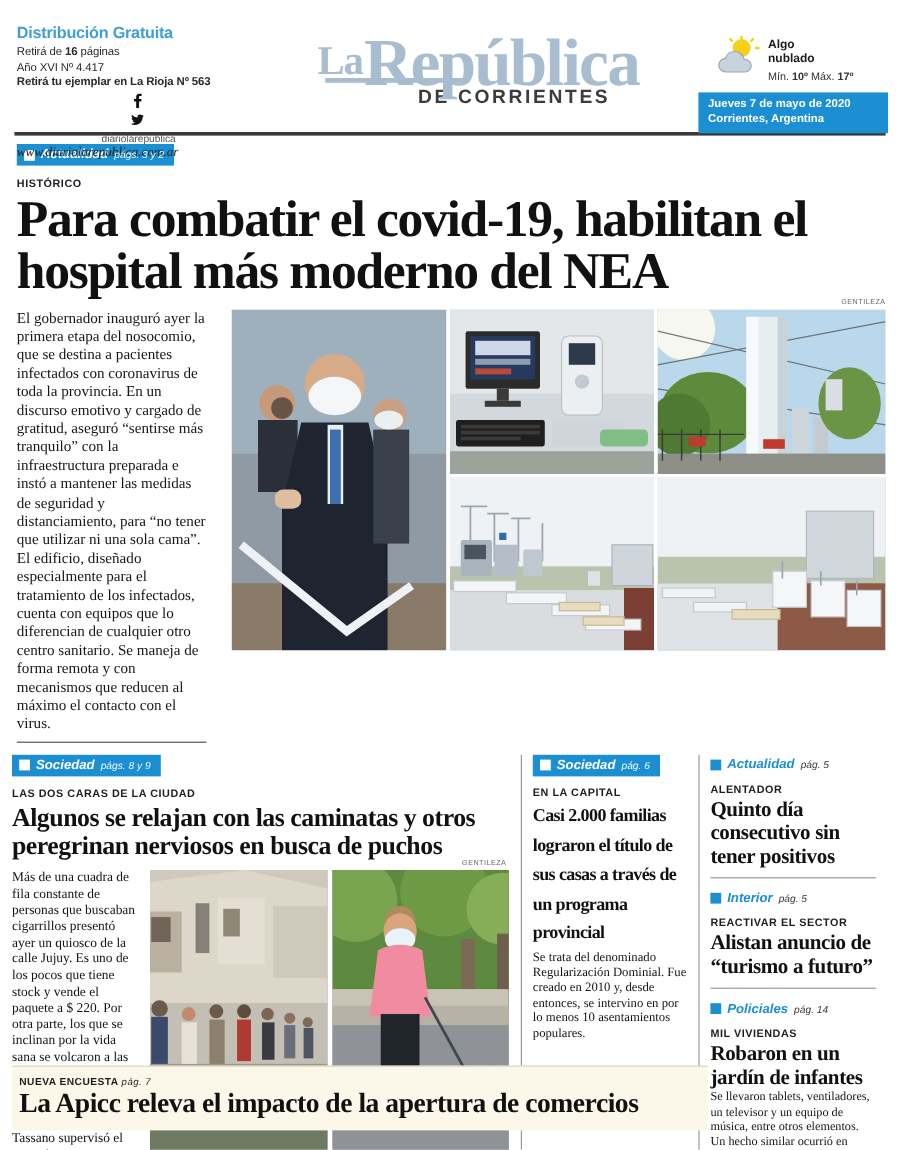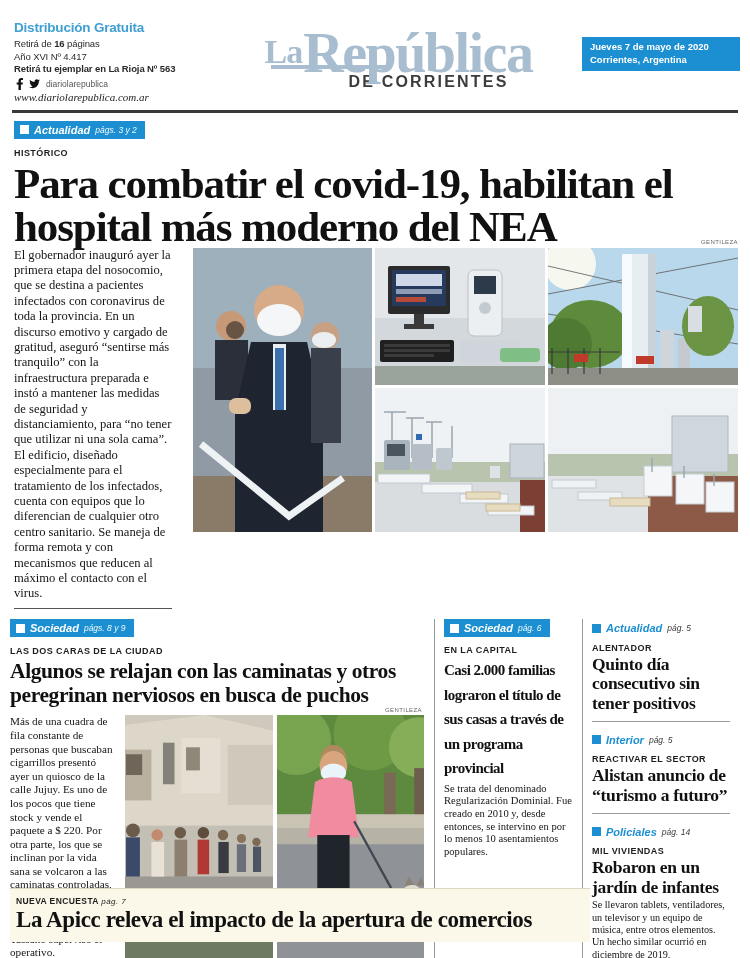--- a/index.html
+++ b/index.html
@@ -28,21 +28,21 @@
   }
   .mh-line {
     font-family: "Liberation Sans", sans-serif;
     font-size: 9.5px; color: #2a2a2a; line-height: 12.5px;
     letter-spacing: -0.1px;
   }
   .mh-line b { font-weight: bold; }
   .mh-bold { font-weight: bold; }
   .social-row {
     display: flex; align-items: center; gap: 4px;
-    margin-top: 2px; margin-bottom: 1px;
+    margin-top: 2px; margin-bottom: 1px; flex-direction: column;
   }
   .soc-ico { width: 11px; height: 12px; display:inline-block; fill:#111; }
   .soc-handle {
     font-family: "Liberation Sans", sans-serif;
     font-size: 8.5px; color: #555; margin-left: 2px;
   }
   .site-url {
     font-family: "Liberation Serif", serif;
     font-style: italic; font-size: 11px; color: #222; font-weight: normal;
   }
@@ -111,21 +111,21 @@
     color: #1d1d1d; text-transform: uppercase;
   }
 
   
   .lead { padding: 7px 2px 0 4px; }
   .lead-head {
     font-family: "Liberation Serif", serif;
     font-weight: bold; font-size: 43px; line-height: 43px;
     letter-spacing: -1.1px; color: #111; margin-top: 4px;
   }
-  .lead-body { display: flex; gap: 21px; position: relative; }
+  .lead-body { display: flex; gap: 21px; margin-top: 10px; position: relative; }
   .lead-col {
     width: 158px; flex: none;
     font-size: 12.6px; line-height: 15.4px; text-align: left;
     color: #141414;
   }
   .lead-col-rule { border-bottom: 1px solid #555; margin-top: 6px; }
   .photos { flex: 1; position: relative; }
   .credit {
     position: absolute; right: 0; top: -9px;
     font-family: "Liberation Sans", sans-serif;
@@ -219,20 +219,44 @@
 
     <div class="mh-center">
       <div class="logo-main">
         <span class="logo-la">La</span><span>República</span>
       </div>
       <div class="logo-sub">DE CORRIENTES</div>
       <div class="logo-rule"></div>
     </div>
 
     <div class="mh-right">
+      <div class="wx-row">
+        <div class="wx-icon">
+          <svg viewBox="0 0 40 34" width="40" height="34">
+            <circle cx="24" cy="10" r="7.5" fill="#f5d117"></circle>
+            <g stroke="#f5d117" stroke-width="2" stroke-linecap="round">
+              <line x1="24" y1="0" x2="24" y2="2"></line>
+              <line x1="33.5" y1="2.5" x2="32" y2="4"></line>
+              <line x1="36" y1="10" x2="38" y2="10"></line>
+              <line x1="14.5" y1="2.5" x2="16" y2="4"></line>
+            </g>
+            <path d="M11 30c-3.3 0-6-2.5-6-5.7 0-3 2.4-5.5 5.4-5.7.9-3.3 4-5.7 7.7-5.7 4 0 7.4 2.9 8 6.7h.6c3 0 5.3 2.3 5.3 5.2S29.6 30 26.6 30z" fill="#c9d3dc" stroke="#9aa7b2" stroke-width="1"></path>
+          </svg>
+        </div>
+        <div class="wx-text">
+          <div class="wx-cond">Algo</div>
+          <div class="wx-cond">nublado</div>
+          <div class="wx-temps">
+            <span>Mín.</span>
+            <b>10º</b>
+            <span>Máx.</span>
+            <b>17º</b>
+          </div>
+        </div>
+      </div>
       <div class="date-bar">
         <div>Jueves 7 de mayo de 2020</div>
         <div>Corrientes, Argentina</div>
       </div>
     </div>
   </div>
 
   <div class="header-rule"></div>
 
   <div class="lead">

